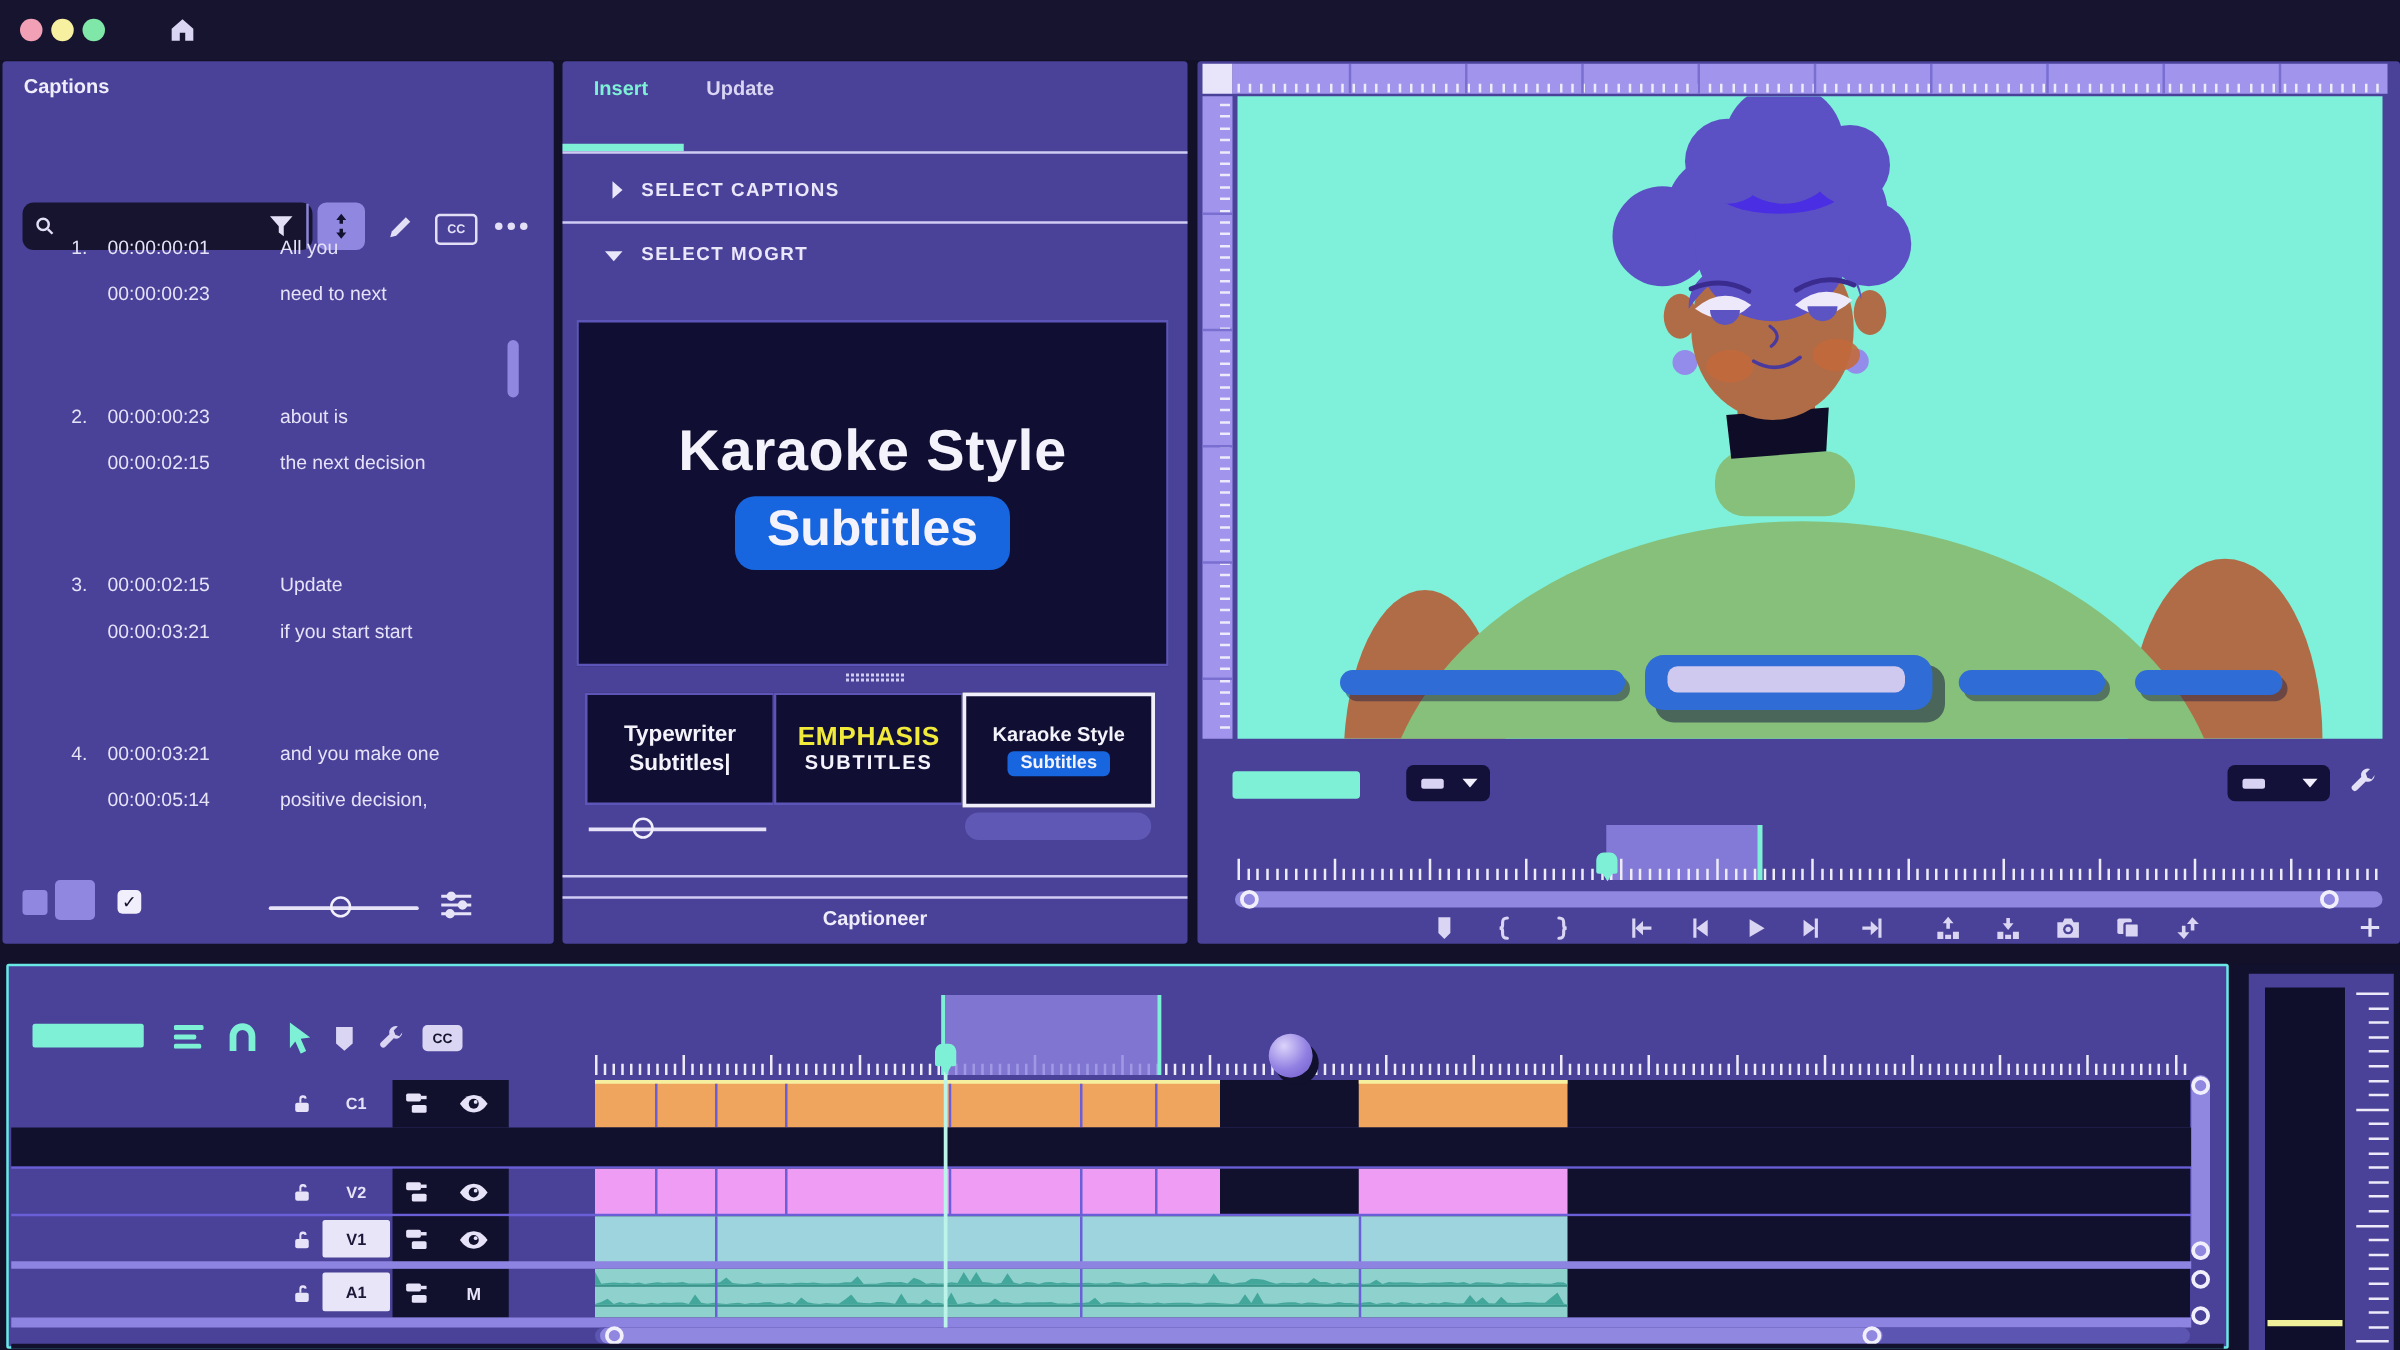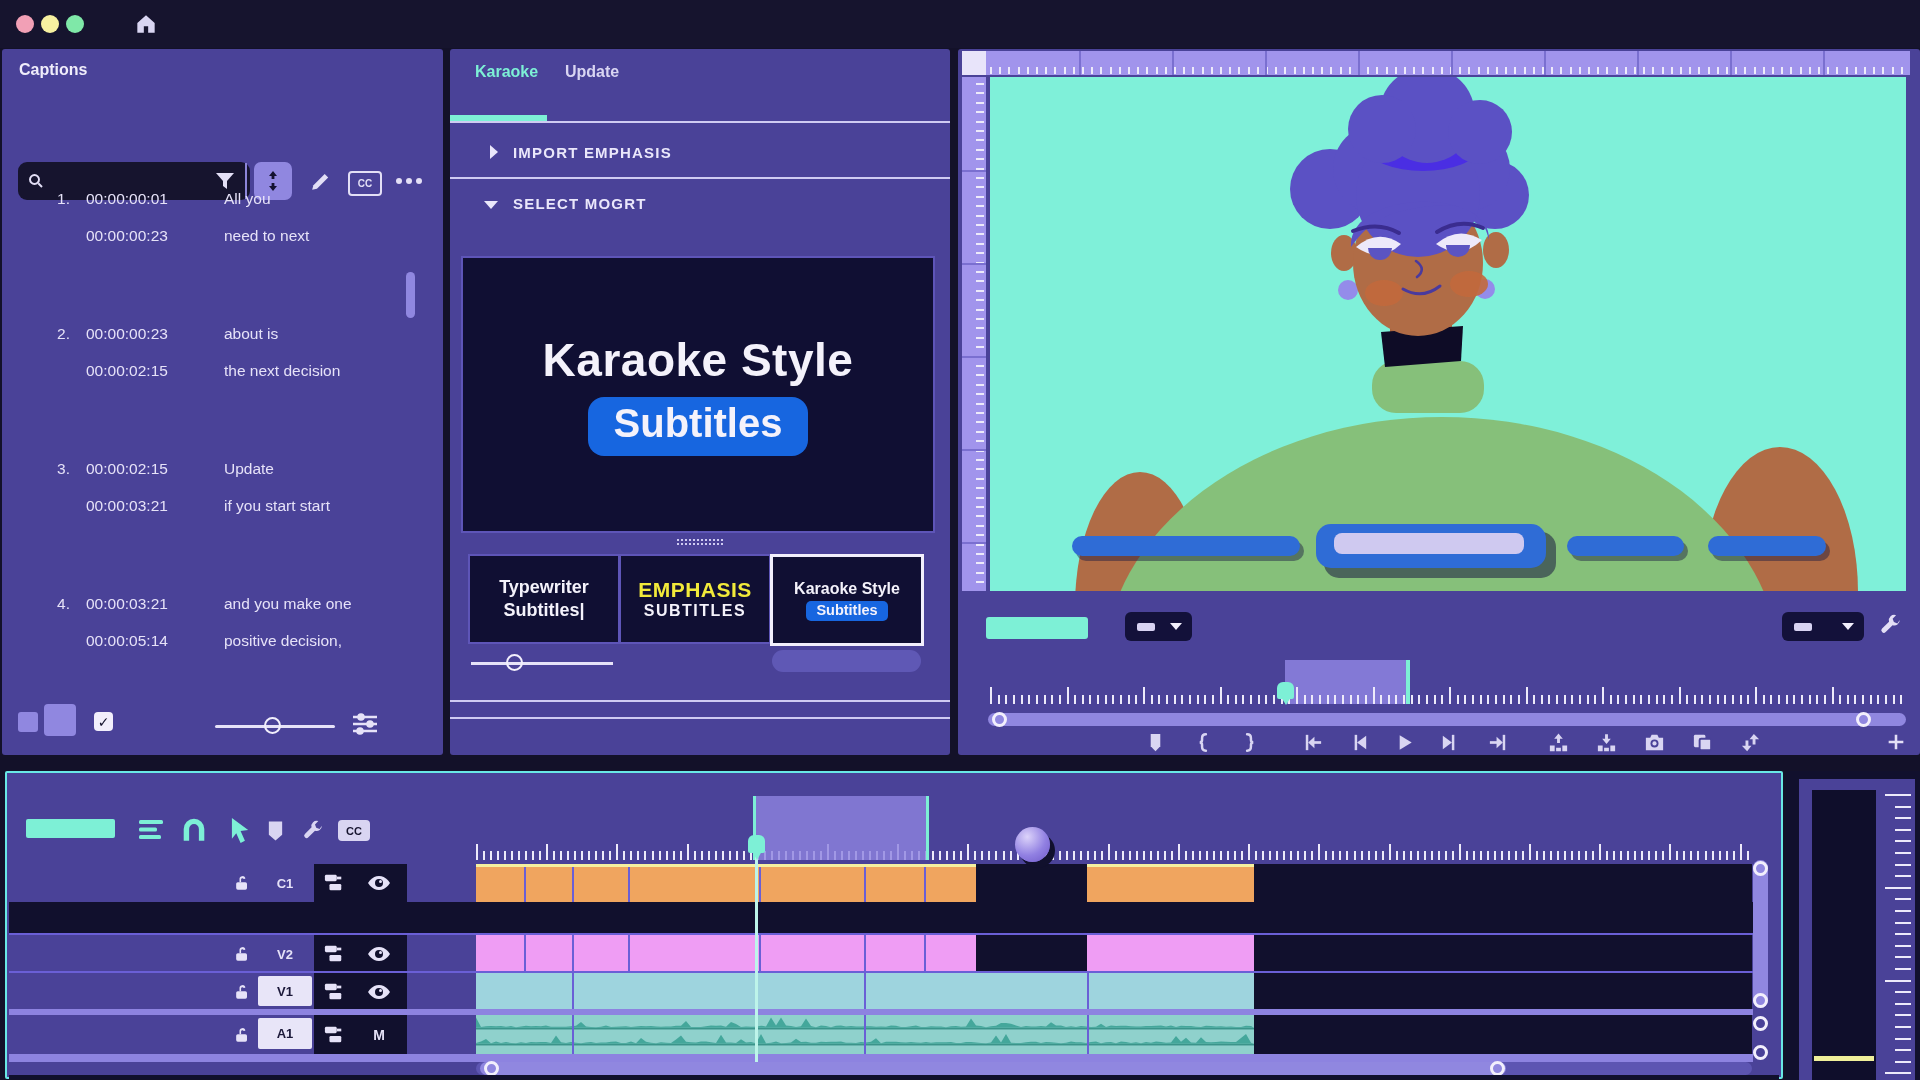--- a/index.html
+++ b/index.html
@@ -141,31 +141,31 @@
     <svg width="26" height="22" viewBox="0 0 26 22" stroke="#E6E2F8" stroke-width="2.4" fill="#E6E2F8">
       <path d="M1 4h24M1 11h24M1 18h24" fill="none"></path>
       <circle cx="9" cy="4" r="2.6"></circle>
           <circle cx="18" cy="11" r="2.6"></circle>
           <circle cx="8" cy="18" r="2.6"></circle>
         </svg>
   </div>
 </div>
 
 <div class="panel" id="mogrt-panel" style="left:450px;top:49px;width:500px;height:706px;">
-  <div class="tab active" style="left:25px;">Karaoke</div>
+  <div class="tab active" style="left:25px;">Insert</div>
   <div class="tab" style="left:115px;">Update</div>
   <div class="abs" style="left:0;top:66px;width:97px;height:6px;background:#7DF0D6;"></div>
   <div class="abs" style="left:0;top:72px;width:500px;height:2px;background:#CFCBF2;"></div>
 
   <div class="ic" style="left:36px;top:94px;width:16px;height:18px;">
     <svg width="14" height="16" viewBox="0 0 14 16" fill="#EAE7FB">
           <path d="M3 1l8 7-8 7z"></path>
         </svg>
   </div>
-  <div class="abs sect-label" style="left:63px;top:95px;">IMPORT EMPHASIS</div>
+  <div class="abs sect-label" style="left:63px;top:95px;">SELECT CAPTIONS</div>
   <div class="abs" style="left:0;top:128px;width:500px;height:2px;background:#CFCBF2;"></div>
 
   <div class="ic" style="left:32px;top:148px;width:18px;height:16px;">
     <svg width="16" height="14" viewBox="0 0 16 14" fill="#EAE7FB">
           <path d="M1 3l7 8 7-8z"></path>
         </svg>
   </div>
   <div class="abs sect-label" style="left:63px;top:146px;">SELECT MOGRT</div>
 
   <div class="abs" style="left:11px;top:207px;width:474px;height:277px;background:#100F33;border:2px solid #5E55B8;box-sizing:border-box;
@@ -192,20 +192,21 @@
     <div style="margin-top:3px;background:#1766E0;color:#F4F2FB;font-size:14.5px;font-weight:bold;
                 padding:1px 10px 3px;border-radius:5px;">Subtitles</div>
   </div>
 
   <div class="abs" style="left:21px;top:613px;width:142px;height:2.5px;background:#E6E2F8;"></div>
   <div class="abs" style="left:56px;top:605px;width:17px;height:17px;border:2.6px solid #F2EFFC;border-radius:50%;box-sizing:border-box;"></div>
   <div class="abs" style="left:322px;top:601px;width:149px;height:22px;background:#5F58B5;border-radius:11px;"></div>
 
   <div class="abs" style="left:0;top:651px;width:500px;height:2px;background:#CFCBF2;"></div>
   <div class="abs" style="left:0;top:668px;width:500px;height:2px;background:#CFCBF2;"></div>
+  <div class="abs" style="left:0;top:678px;width:500px;text-align:center;font-size:16px;font-weight:bold;color:#F0EDFB;">Captioneer</div>
 </div>
 
 <div class="panel" id="monitor-panel" style="left:958px;top:49px;width:962px;height:706px;">
   <div class="abs" style="left:4px;top:2px;width:24px;height:24px;background:#E8E4FA;"></div>
   <div class="ruler" id="ruler-top" style="left:28px;top:2px;width:924px;height:24px;">
         <div class="tickbar" style="left: 4px; top: 16px; width: 2px; height: 7px; background: rgb(237, 234, 250);"></div>
         <div class="tickbar" style="left: 13.2px; top: 16px; width: 2px; height: 7px; background: rgb(237, 234, 250);"></div>
         <div class="tickbar" style="left: 22.4px; top: 16px; width: 2px; height: 7px; background: rgb(237, 234, 250);"></div>
         <div class="tickbar" style="left: 31.6px; top: 16px; width: 2px; height: 7px; background: rgb(237, 234, 250);"></div>
         <div class="tickbar" style="left: 40.8px; top: 16px; width: 2px; height: 7px; background: rgb(237, 234, 250);"></div>

